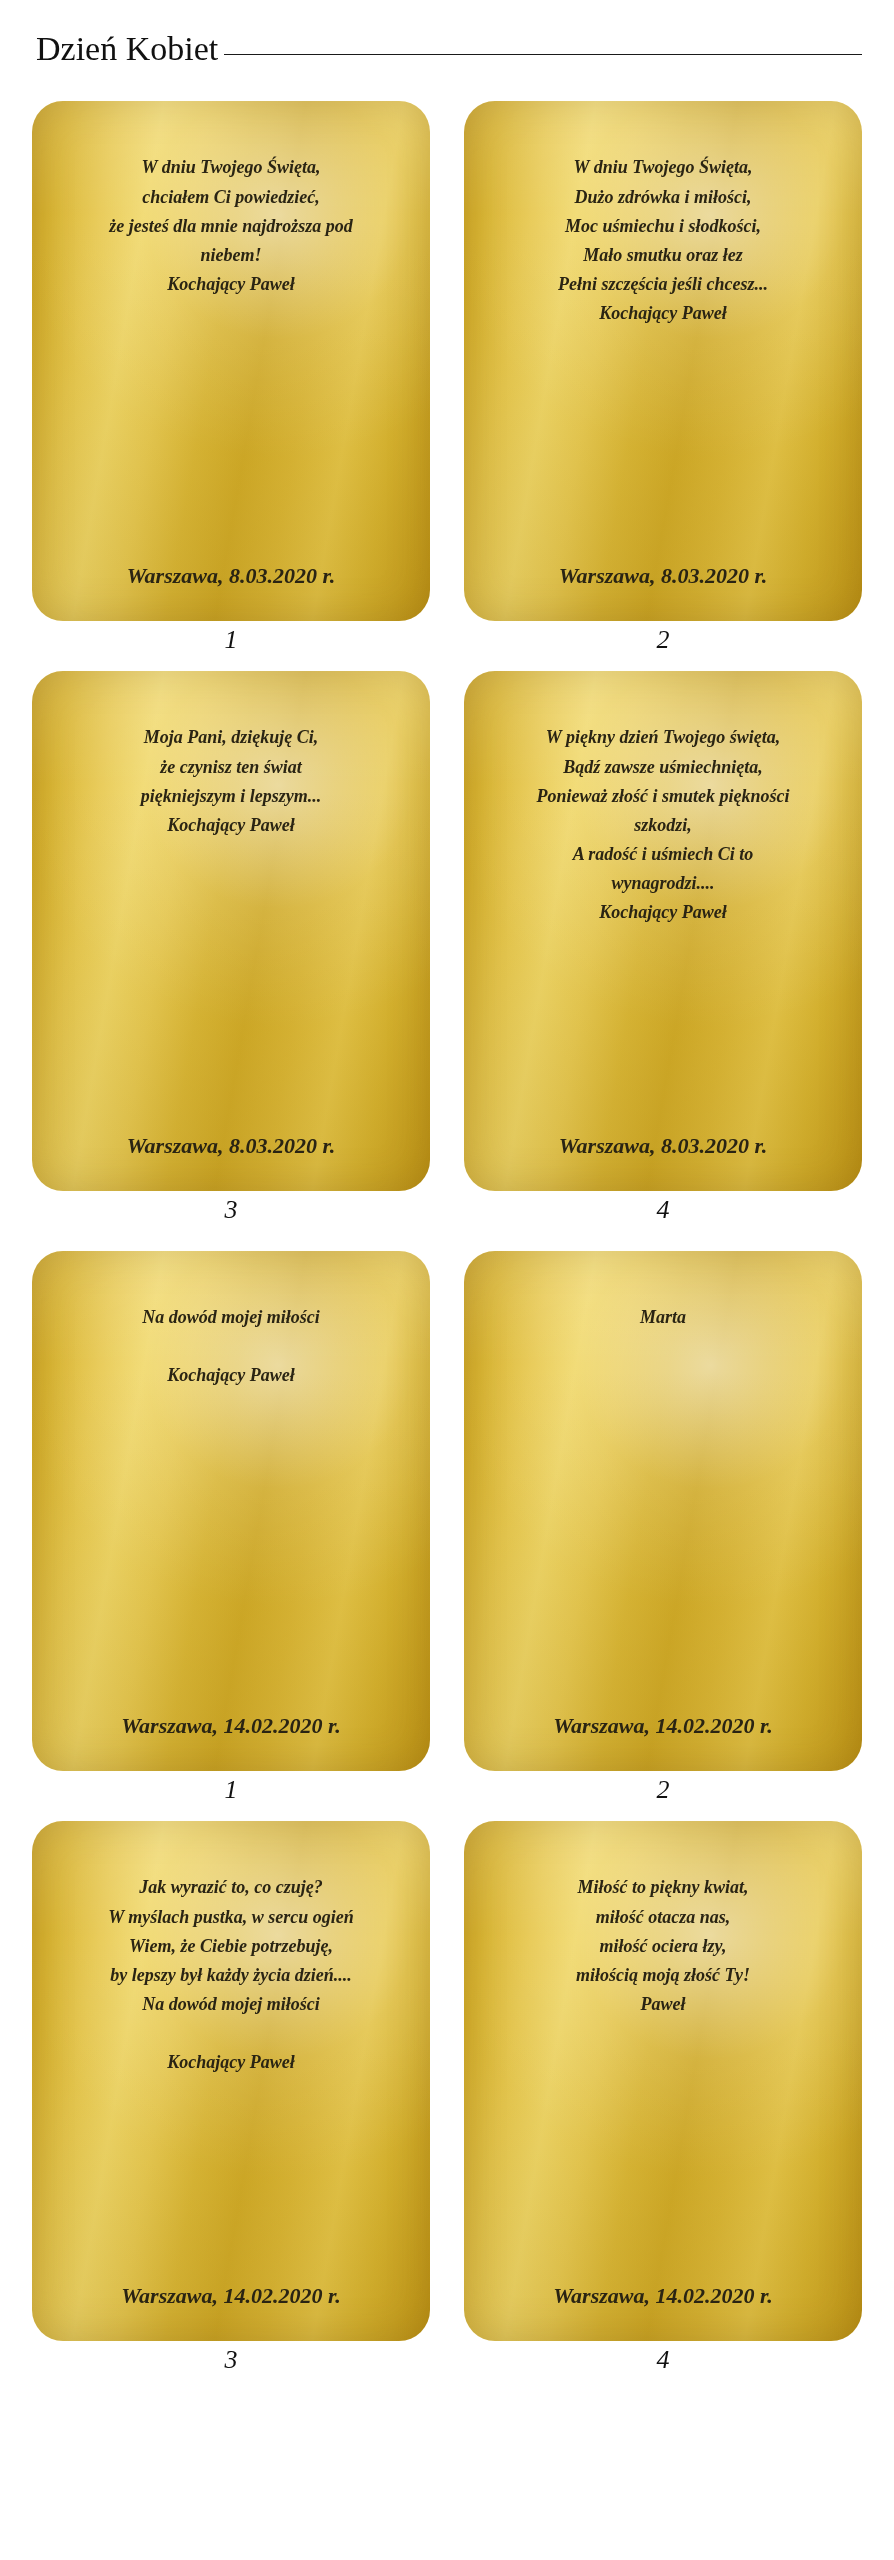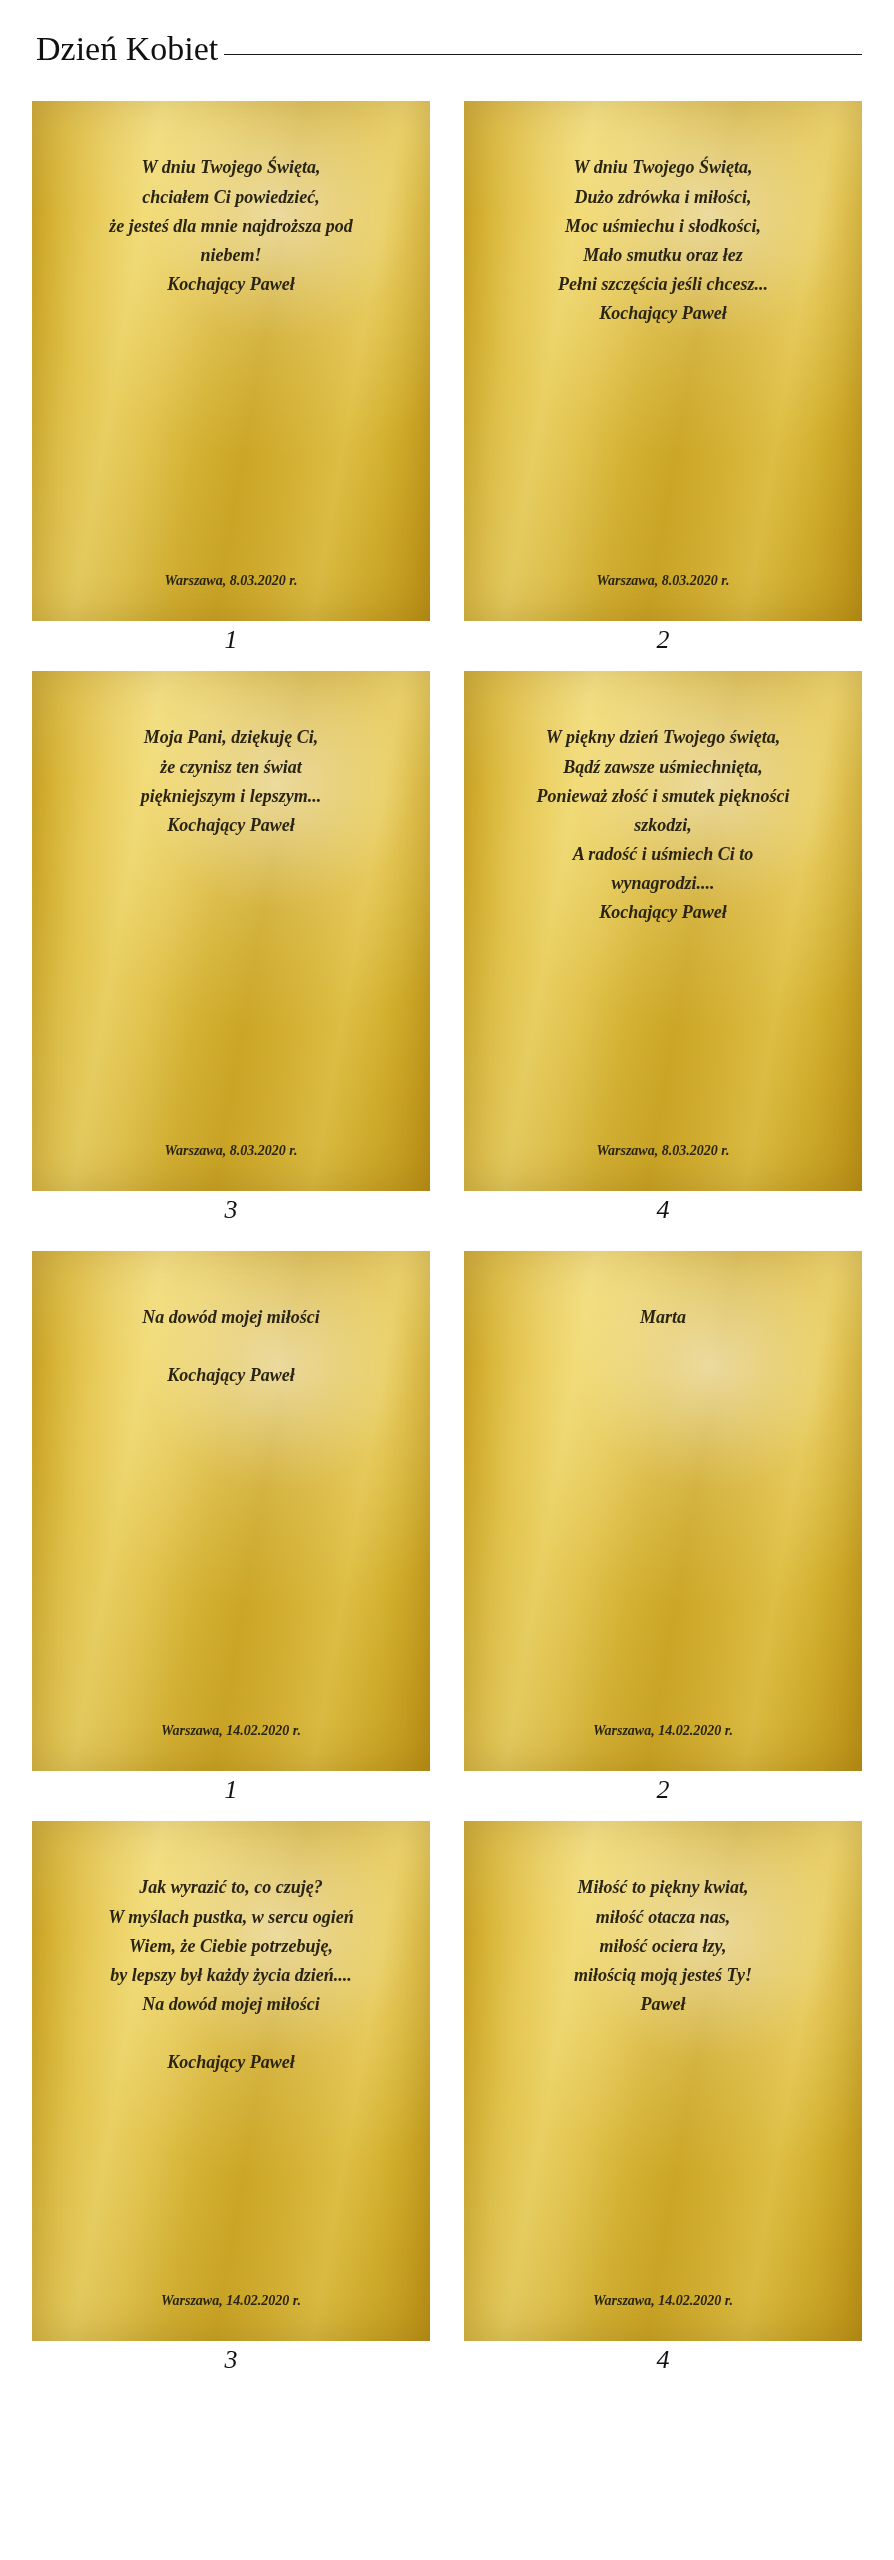--- a/index.html
+++ b/index.html
@@ -73,20 +73,21 @@
         #d3ad28 56%,
         #dcb835 66%,
         #e6c647 76%,
         #d9b52f 86%,
         #c59a17 100%);
     box-shadow: inset 0 0 40px rgba(120,85,10,0.25);
     display: flex;
     flex-direction: column;
     justify-content: flex-start;
     padding: 52px 26px 26px 26px;
+    border-radius: 31px;
   }
   .card::after {
     content: "";
     position: absolute;
     inset: 0;
     background:
       linear-gradient(180deg, rgba(255,255,255,0.14) 0%, rgba(255,255,255,0) 22%, rgba(90,60,0,0.10) 100%);
     pointer-events: none;
   }
 
@@ -119,21 +120,21 @@
     line-height: 1.6;
     color: #2a2413;
     text-align: center;
     white-space: pre-line;
   }
   .spacer { flex: 1 1 auto; }
   .place {
     font-family: "Liberation Serif", serif;
     font-style: italic;
     font-weight: 700;
-    font-size: 14px;
+    font-size: 22px;
     color: #2a2413;
     text-align: center;
     margin-bottom: 6px;
   }
 
   .card-number {
     font-family: "Liberation Serif", serif;
     font-style: italic;
     font-size: 26px;
     color: #111;
@@ -264,21 +265,21 @@
         </div>
         <div class="card-number">3</div>
       </div>
 
       <div class="card-wrap">
         <div class="card">
           <div class="card-inner">
             <div class="verse">Miłość to piękny kwiat,
 miłość otacza nas,
 miłość ociera łzy,
-miłością moją jesteś Ty!</div>
+miłością moją złość Ty!</div>
             <div class="signature">Paweł</div>
             <div class="spacer"></div>
             <div class="place">Warszawa, 14.02.2020 r.</div>
           </div>
         </div>
         <div class="card-number">4</div>
       </div>
 
     </div>
   </div>

